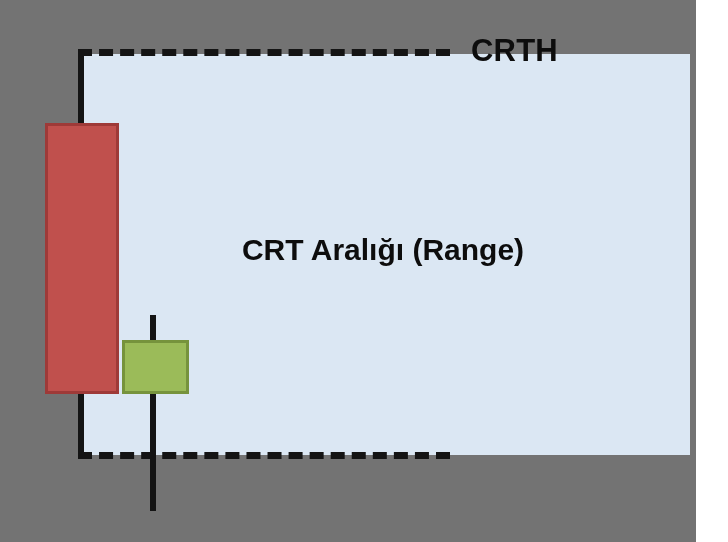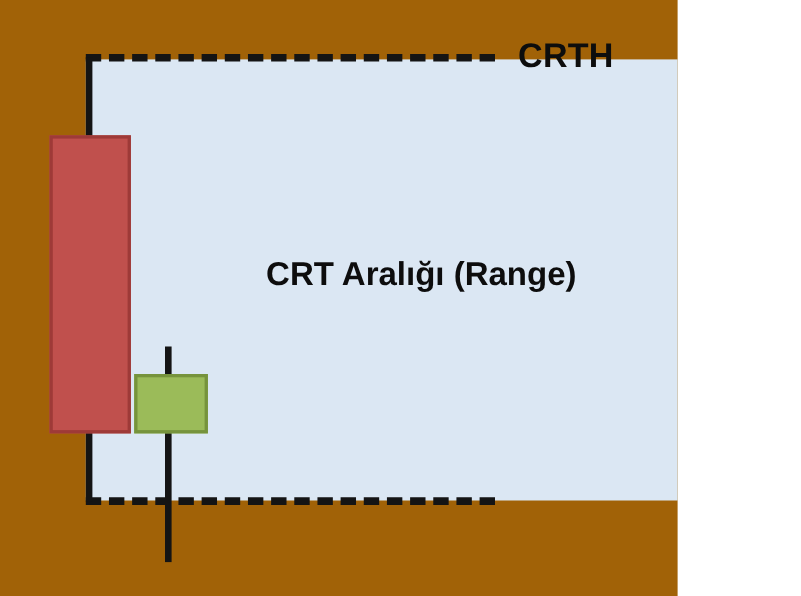--- a/index.html
+++ b/index.html
@@ -5,23 +5,23 @@
   html, body {
     margin: 0;
     padding: 0;
     background: #ffffff;
   }
   body {
     font-family: "Liberation Sans", sans-serif;
   }
   #canvas {
     position: relative;
-    width: 616px;
+    width: 696px;
     height: 542px;
-    background: #a16207;
+    background: #737373;
     overflow: hidden;
   }
   
   .range-box {
     position: absolute;
     left: 78px;
     top: 54px;
     width: 612px;
     height: 401px;
     background: #DBE7F3;

